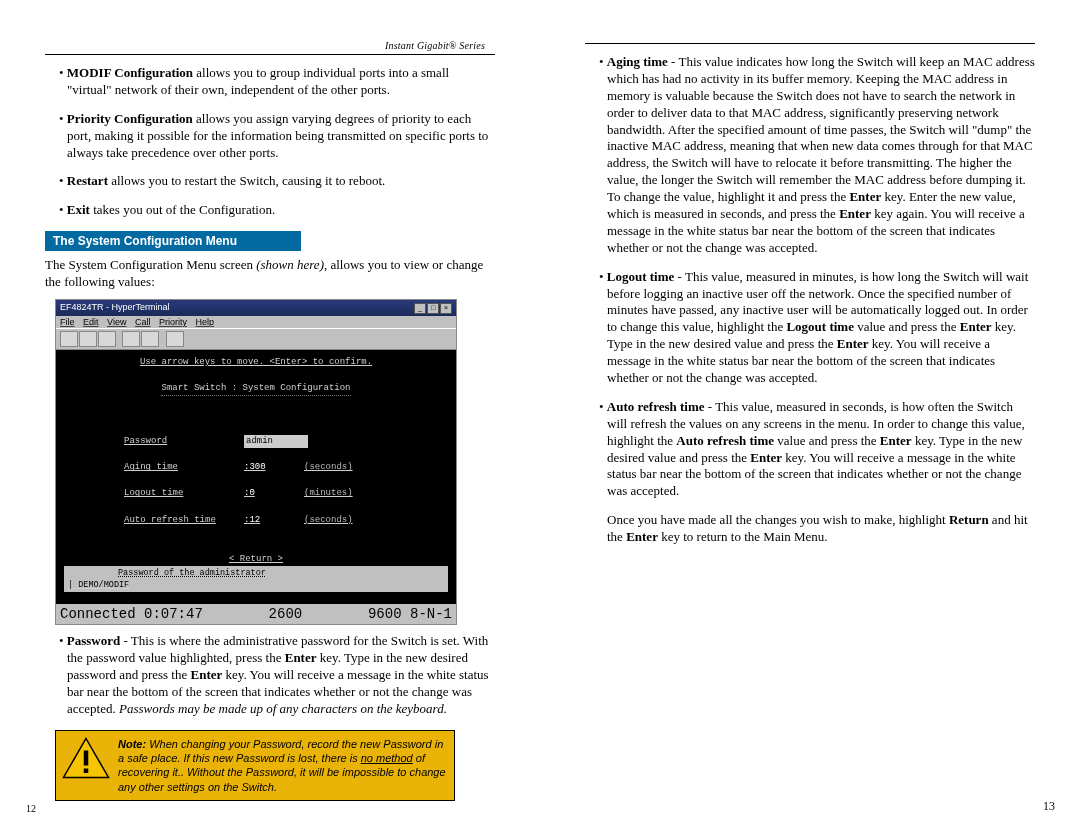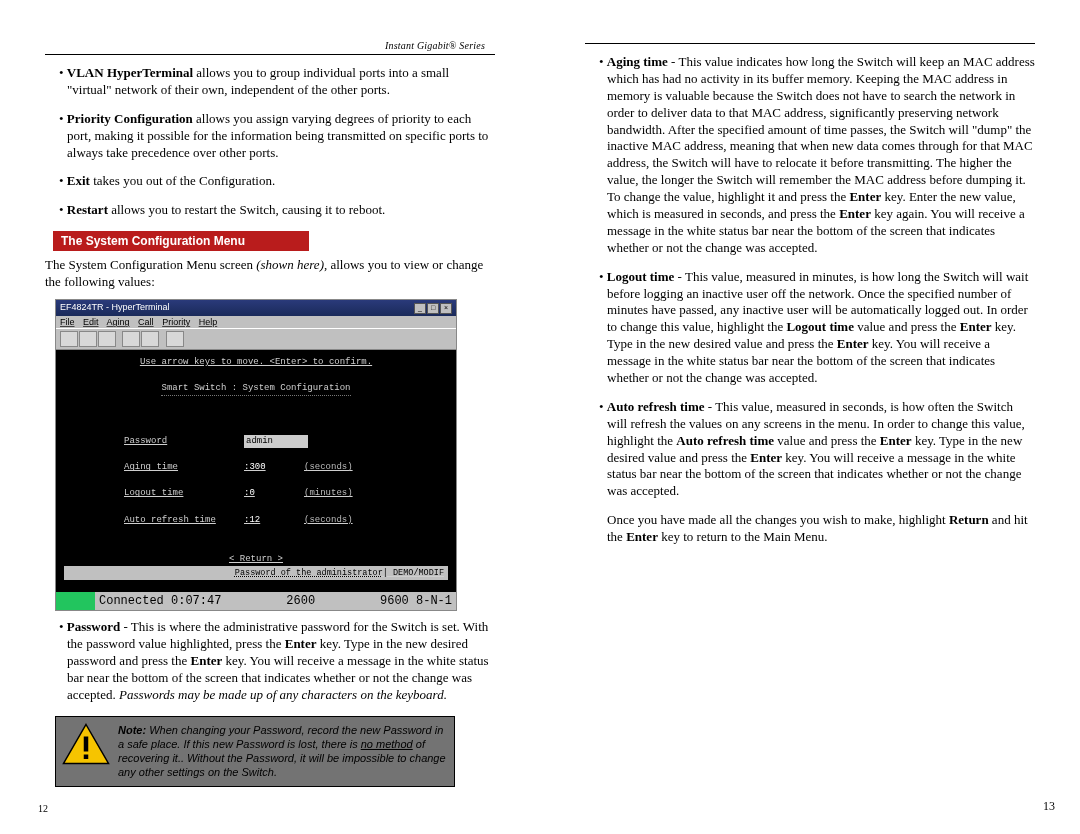--- a/index.html
+++ b/index.html
@@ -41,54 +41,54 @@
   ul.main-list > li {
     margin-bottom: 12px;
     padding-left: 12px;
     text-indent: -8px;
     line-height: 1.3;
   }
   ul.main-list > li::before {
     content: "• ";
   }
   .section-bar {
-    background: #b91c1c;
+    background: #0369a1;
     color: #fff;
     font-family: Arial, Helvetica, sans-serif;
     font-weight: bold;
     font-size: 12px;
     padding: 3px 8px;
-    margin: 6px 0 6px 8px;
+    margin: 6px 0 6px 0;
     width: 240px;
   }
   .bodytext {
     margin: 4px 0 8px 0;
     line-height: 1.3;
   }
   em { font-style: italic; }
   strong { font-weight: bold; }
   .pagenum-left {
     position: absolute;
     bottom: 20px;
-    left: 38px;
+    left: 26px;
     font-size: 10px;
   }
   .pagenum-right {
     position: absolute;
     bottom: 20px;
     right: 25px;
     font-size: 12px;
   }
 
   
   .screenshot {
     width: 400px;
     margin: 4px 0 8px 10px;
     border: 1px solid #888;
-    background: #22c55e;
+    background: #7dd3fc;
     font-family: "Courier New", monospace;
     font-size: 9px;
     color: #000;
   }
   .ss-titlebar {
     background: linear-gradient(#2a3a7a,#1a2a5a);
     color: #fff;
     font-size: 9px;
     padding: 2px 4px;
     display: flex;
@@ -117,30 +117,30 @@
   .ss-terminal {
     background:#000; color:#cfcfcf; padding:6px 8px 12px 8px;
     font-size: 9px; line-height: 1.45; min-height: 190px; text-decoration: underline;
   }
   .ss-terminal .center { text-align:center; }
   .ss-row { display:flex; }
   .ss-row span:nth-child(1){ width:120px; padding-left:60px;}
   .ss-row span:nth-child(2){ width:60px; color:#fff;}
   .ss-row span:nth-child(3){ color:#bbb;}
   .ss-under { display:inline-block; border-bottom:1px dotted #777; }
-  .ss-statusbar { background:#c0c0c0; font-size:12px; padding:2px 4px; display:flex; justify-content:space-between;margin-left:39px; }
+  .ss-statusbar { background:#c0c0c0; font-size:14px; padding:2px 4px; display:flex; justify-content:space-between; }
   .ss-statusline {
     background:#c0c0c0; color:#000; font-size:8.5px; padding:1px 4px;
-    display:flex; justify-content:flex-end;
+    display:flex; justify-content:space-between;flex-direction:column;
   }
 
   
   .notebox {
     display:flex; align-items:flex-start;
-    border:1px solid #000; background:#737373;
+    border:1px solid #000; background:#eab308;
     padding:6px; margin:6px 0 0 10px; width: 400px; box-sizing:border-box;
   }
   .warning-icon {
     width:48px; height:42px; flex:none; margin-right:8px;
     position:relative;
   }
   .warning-icon svg { width:100%; height:100%; }
   .note-text {
     font-family: Arial, Helvetica, sans-serif;
     font-style: italic;
@@ -149,41 +149,41 @@
   .note-text .uline { text-decoration: underline; font-style: italic; }
 </style>
 </head>
 <body>
 
 <div class="page">
   <div class="hdr hdr-left">Instant Gigabit® Series</div>
   <hr class="topline">
 
   <ul class="main-list">
-    <li><strong>VLAN HyperTerminal</strong><span> allows you to group individual ports into a small "virtual" network of their own, independent of the other ports.</span></li>
+    <li><strong>MODIF Configuration</strong><span> allows you to group individual ports into a small "virtual" network of their own, independent of the other ports.</span></li>
     <li><strong>Priority Configuration</strong><span> allows you assign varying degrees of priority to each port, making it possible for the information being transmitted on specific ports to always take precedence over other ports.</span></li>
+    <li><strong>Restart</strong><span> allows you to restart the Switch, causing it to reboot.</span></li>
     <li><strong>Exit</strong><span> takes you out of the Configuration.</span></li>
-    <li><strong>Restart</strong><span> allows you to restart the Switch, causing it to reboot.</span></li>
   </ul>
 
   <div class="section-bar">The System Configuration Menu</div>
 
   <p class="bodytext">
     <span>The System Configuration Menu screen </span><em>(shown here)</em><span>,  allows you to view or change the following values:</span>
   </p>
 
   <div class="screenshot">
     <div class="ss-titlebar">
       <span>EF4824TR - HyperTerminal</span>
       <span class="winbtns"><span>_</span><span>□</span><span>×</span></span>
     </div>
     <div class="ss-menubar">
       <span>File</span>
       <span>Edit</span>
-      <span>Aging</span>
+      <span>View</span>
       <span>Call</span>
       <span>Priority</span>
       <span>Help</span>
     </div>
     <div class="ss-toolbar">
       <span class="tbtn"></span><span class="tbtn"></span><span class="tbtn"></span>&nbsp;<span class="tbtn"></span><span class="tbtn"></span>&nbsp;<span class="tbtn"></span>
     </div>
     <div class="ss-terminal">
       <div class="center">Use arrow keys to move. &lt;Enter&gt; to confirm.</div>
       <br>

